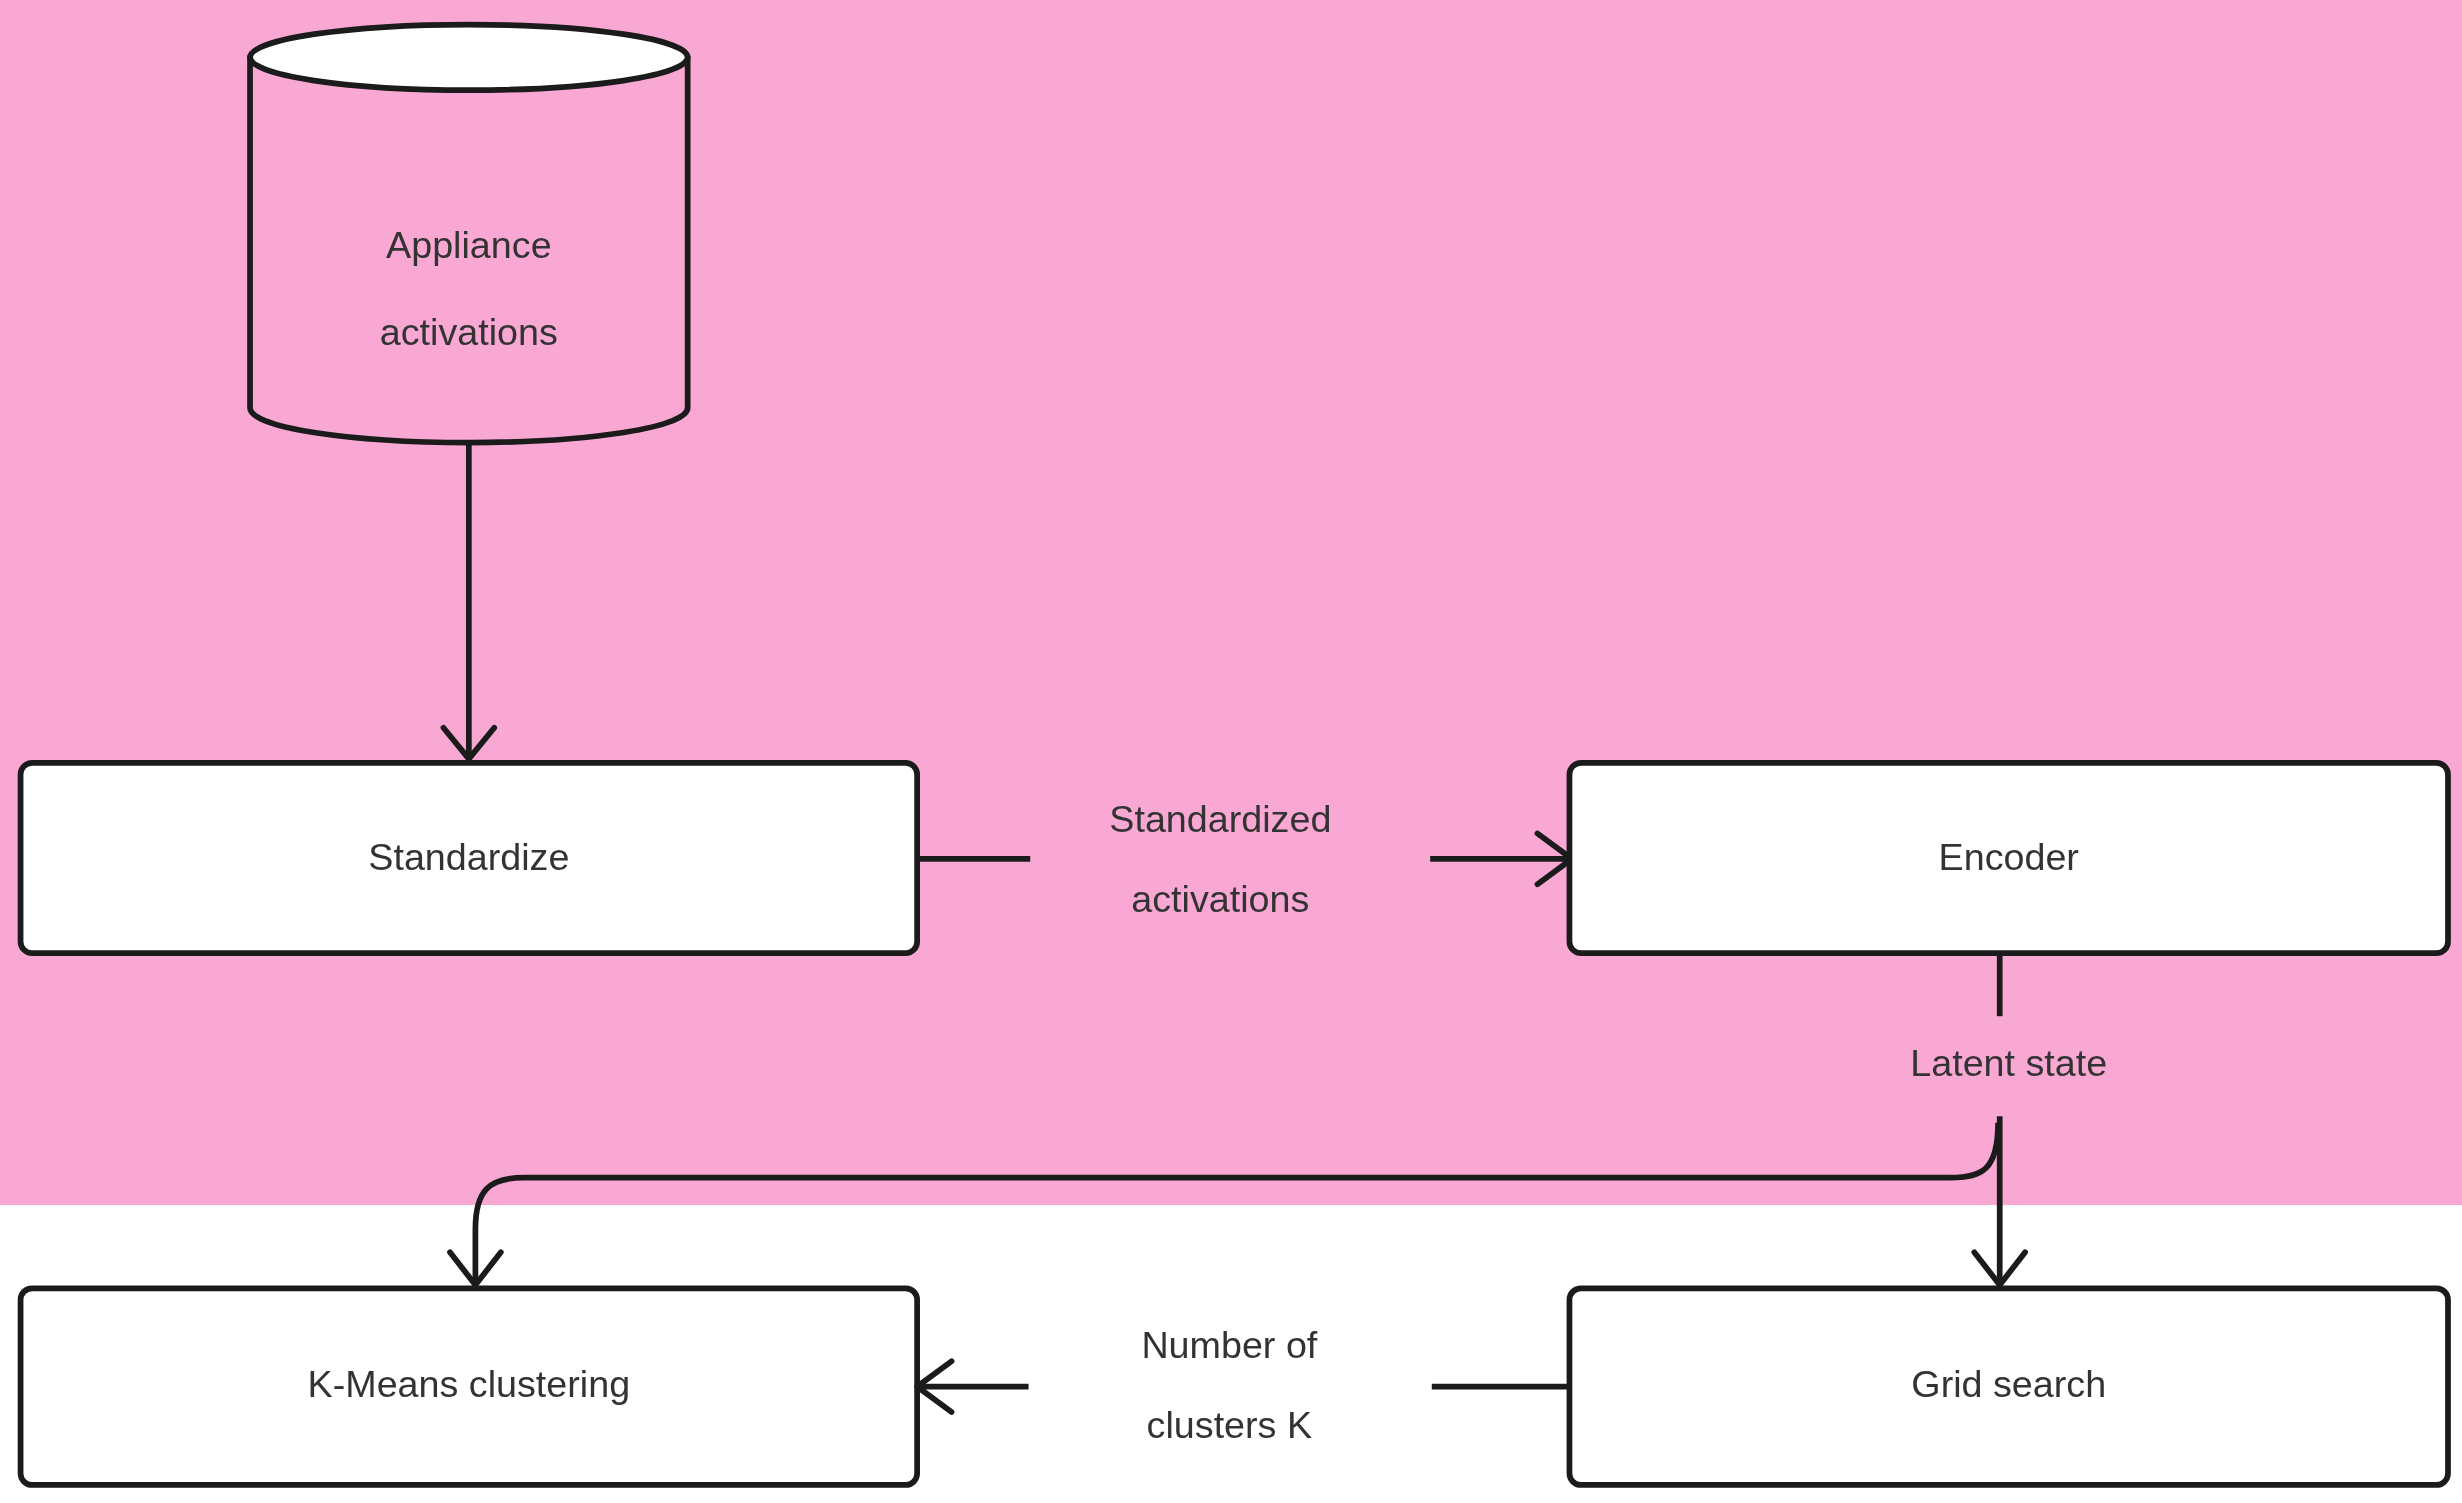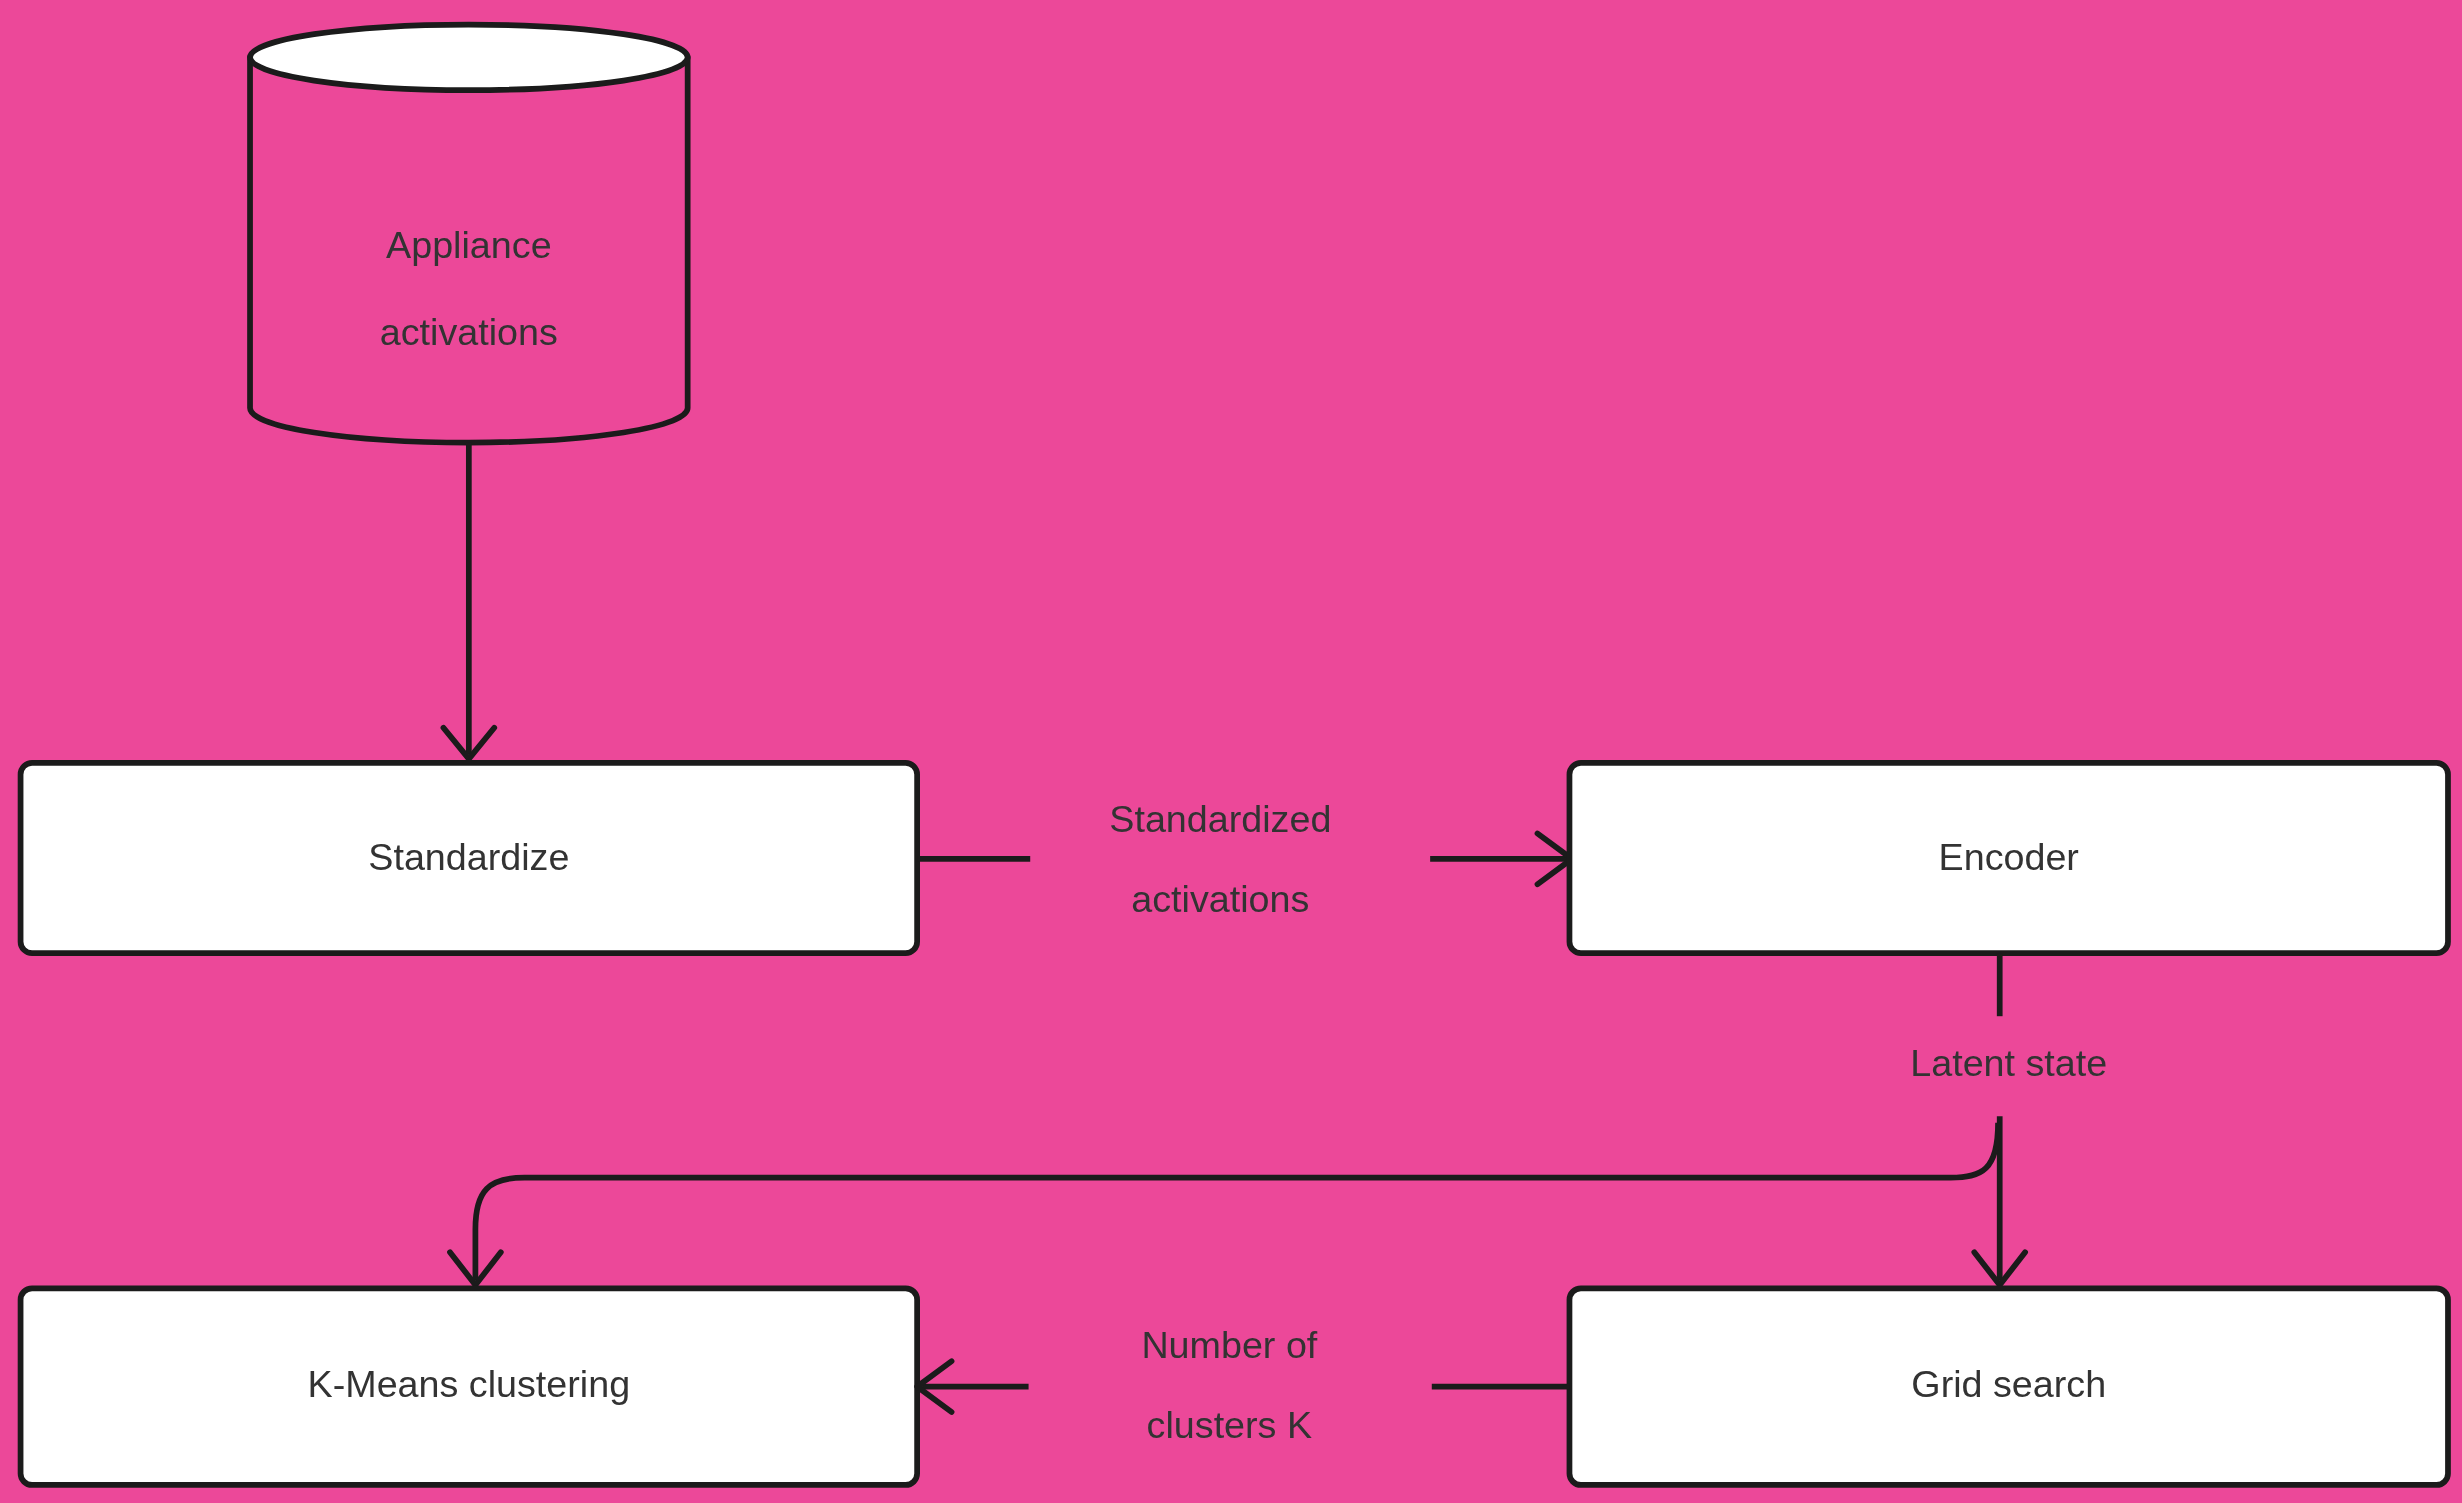--- a/index.html
+++ b/index.html
@@ -9,22 +9,22 @@
   }
   body {
     width: 2462px;
     height: 1503px;
     font-family: "Liberation Sans", sans-serif;
     overflow: hidden;
   }
   #flowchart-root {
     position: relative;
     width: 2462px;
-    height: 1503px;
-    background: #ec4899;
+    height: 1205px;
+    background: #f9a8d4;
   }
   svg.diagram {
     display: block;
     width: 2462px;
     height: 1503px;
   }
   .node-shape {
     fill: #ffffff;
     stroke: #1b1b1b;
     stroke-width: 7;

